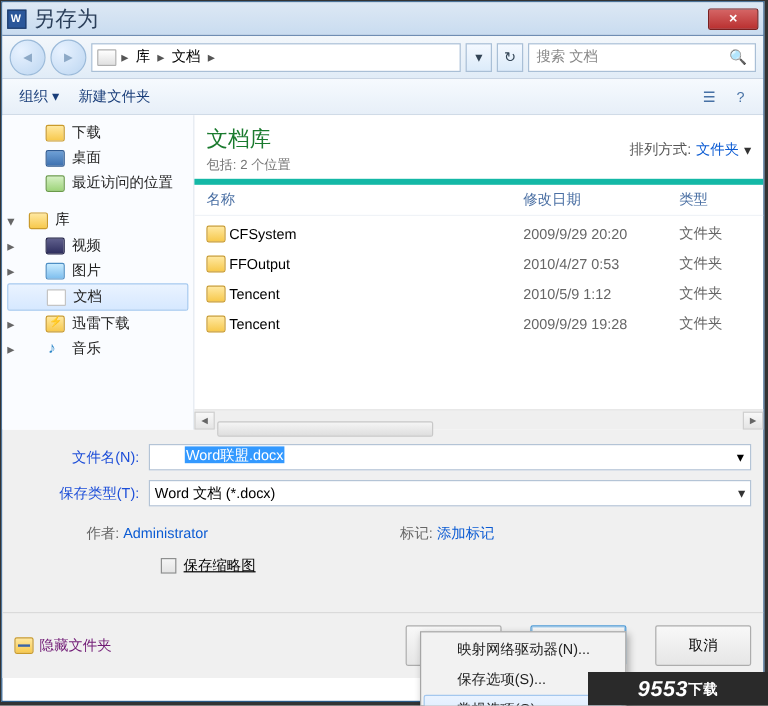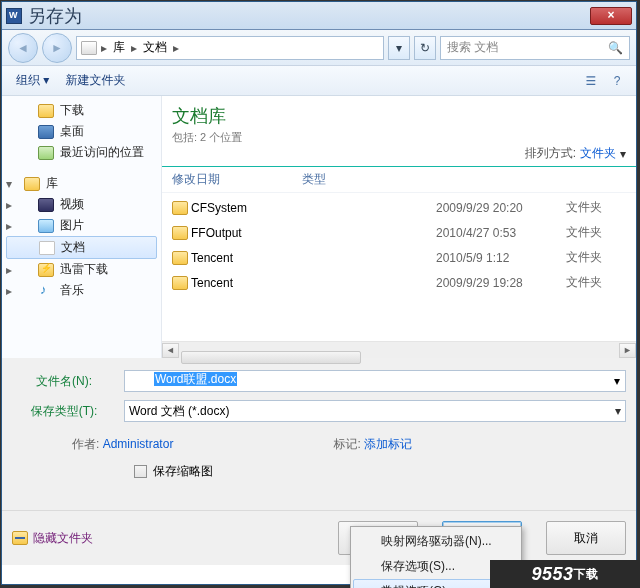--- a/index.html
+++ b/index.html
@@ -36,51 +36,51 @@
   .ico-lib { background: linear-gradient(#ffe8a0,#f7c94d); border: 1px solid #c99a2b; border-radius: 2px; }
   .ico-video { background: linear-gradient(#5f5f8c,#2f2f5f); border: 1px solid #222248; border-radius: 2px; }
   .ico-pic { background: linear-gradient(#c8ebff,#7fbfee); border: 1px solid #4d8ec4; border-radius: 2px; }
   .ico-doc { background: #fff; border: 1px solid #c4c4c4; border-radius: 1px; }
   .ico-thunder { background: linear-gradient(#ffe8a0,#f7c94d); border: 1px solid #c99a2b; border-radius: 2px; }
   .ico-thunder::after { content:"⚡"; font-size:9px; position:absolute; left:2px; top:-1px; color:#c35c00; }
   .ico-music { background: transparent; color: #2f88c9; }
   .ico-music::after { content:"♪"; font-size:13px; position:absolute; left:2px; top:-2px; }
   .ico-folder { background: linear-gradient(#ffe8a0,#f7c94d); border: 1px solid #c99a2b; border-radius: 2px; }
   .main { flex: 1; display: flex; flex-direction: column; }
-  .libheader { padding: 8px 10px 4px; border-bottom: 1px solid #14b8a6; display: flex; flex-direction: column; }
+  .libheader { padding: 8px 10px 4px; border-bottom: 5px solid #14b8a6; display: flex; }
   .libtitle { color: #1a7a2e; font-size: 18px; }
   .libsub { color: #777; font-size: 11px; margin-top: 2px; }
   .sortarea { margin-left: auto; display: flex; align-items: center; gap: 4px; color: #555; font-size: 11px; }
   .sortarea .link { color: #0b5bd3; }
   .sortarea .chev { color: #333; }
   .cols { display: flex; padding: 4px 10px; color: #4a6fa3; font-size: 12px; border-bottom: 1px solid #f0f3f7; }
   .cols .c1 { flex: 1; }
   .cols .c2 { width: 130px; }
   .cols .c3 { width: 60px; }
   .rows { padding: 2px 10px; }
   .row { display: flex; align-items: center; padding: 4px 0; }
   .row .c1 { flex: 1; display: flex; align-items: center; gap: 3px; }
   .row .c2 { width: 130px; color: #666; }
   .row .c3 { width: 60px; color: #666; }
   .hscroll { height: 17px; background: #efefef; border-top: 1px solid #e5e5e5; display: flex; align-items: center; }
   .hscroll .arrow { width: 17px; height: 15px; background: linear-gradient(#f8f8f8,#e5e5e5); border: 1px solid #cfcfcf; display:flex; align-items:center; justify-content:center; color:#666; font-size:9px;}
   .hscroll .track { flex: 1; position: relative; }
   .hscroll .thumb { position: absolute; left: 2px; width: 180px; height: 13px; top: 1px; background: linear-gradient(#f5f5f5,#dedede); border: 1px solid #c8c8c8; border-radius: 2px; }
   .form { background: #f0f0f0; padding: 12px 10px 10px; }
   .formrow { display: flex; align-items: center; margin-bottom: 8px; }
-  .formrow .lbl { width: 112px; text-align: center; padding-right: 8px; color: #15803d; }
+  .formrow .lbl { width: 112px; text-align: right; padding-right: 8px; color: #1d4ed8; }
   .formrow .field { flex: 1; position: relative; }
   .textin { width: 100%; height: 22px; border: 1px solid #b4c4d6; background: #fff; padding: 0 4px; }
   .textin .sel { background: #3399ff; color: #fff; padding: 0 1px; margin-left: 25px; }
   .combo { width: 100%; height: 22px; border: 1px solid #b4c4d6; background: #fff; display: flex; align-items: center; padding: 0 4px; }
   .combo .dd { margin-left: auto; color: #333; }
   .metarow { display: flex; padding: 6px 0 10px 60px; gap: 40px; }
   .metarow .mlabel { color: #666; }
   .metarow .mlink { color: #0b5bd3; }
-  .chkrow { padding-left: 122px; display: flex; align-items: center; gap: 6px; margin-bottom: 20px; }
+  .chkrow { padding-left: 122px; display: flex; align-items: center; gap: 6px; margin-bottom: 20px; text-decoration: underline; }
   .chk { width: 13px; height: 13px; border: 1px solid #8e8f8f; background: linear-gradient(#f5f5f5,#e4e4e4); }
   .footer { background: #f0f0f0; border-top: 1px solid #dadada; padding: 10px; display: flex; align-items: center; }
   .footer .hidelink { display: flex; align-items: center; gap: 5px; color: #701a75; }
   .footer .hideico { width: 16px; height: 14px; background: linear-gradient(#ffe8a0,#f7c94d); border: 1px solid #c99a2b; border-radius: 2px; position:relative;}
   .footer .hideico::after{content:"";position:absolute;left:2px;top:5px;width:10px;height:2px;background:#3b65a8;}
   .footer .spacer { flex: 1; }
   .btn { height: 20px; min-width: 80px; background: linear-gradient(#f8f8f8,#e6e6e6); border: 1px solid #adadad; border-radius: 2px; display: inline-flex; align-items: center; justify-content: center; gap: 4px; padding: 16px 8px; margin-left: 24px;}
   .btn.primary { border: 1px solid #4d9ad6; box-shadow: 0 0 0 1px #a6d0ef inset; }
   .btn .chev { font-size: 9px; color: #333;}
   .menu { position: absolute; left: 350px; top: 526px; width: 172px; background: #f2f2f2; border: 1px solid #a6a6a6; box-shadow: 2px 2px 6px rgba(0,0,0,0.3); padding: 2px; }
@@ -183,20 +183,21 @@
           <div class="libtitle">文档库</div>
           <div class="libsub">包括: 2 个位置</div>
         </div>
         <div class="sortarea">
           <span>排列方式:</span>
           <span class="link">文件夹</span>
           <span class="chev">▾</span>
         </div>
       </div>
       <div class="cols">
+        <div class="c1">名称</div>
         <div class="c2">修改日期</div>
         <div class="c3">类型</div>
       </div>
       <div class="rows" id="rows">
           <div class="row">
             <div class="c1">
               <span class="ico ico-folder"></span>
               <span>CFSystem</span>
             </div>
             <div class="c2">2009/9/29 20:20</div>

